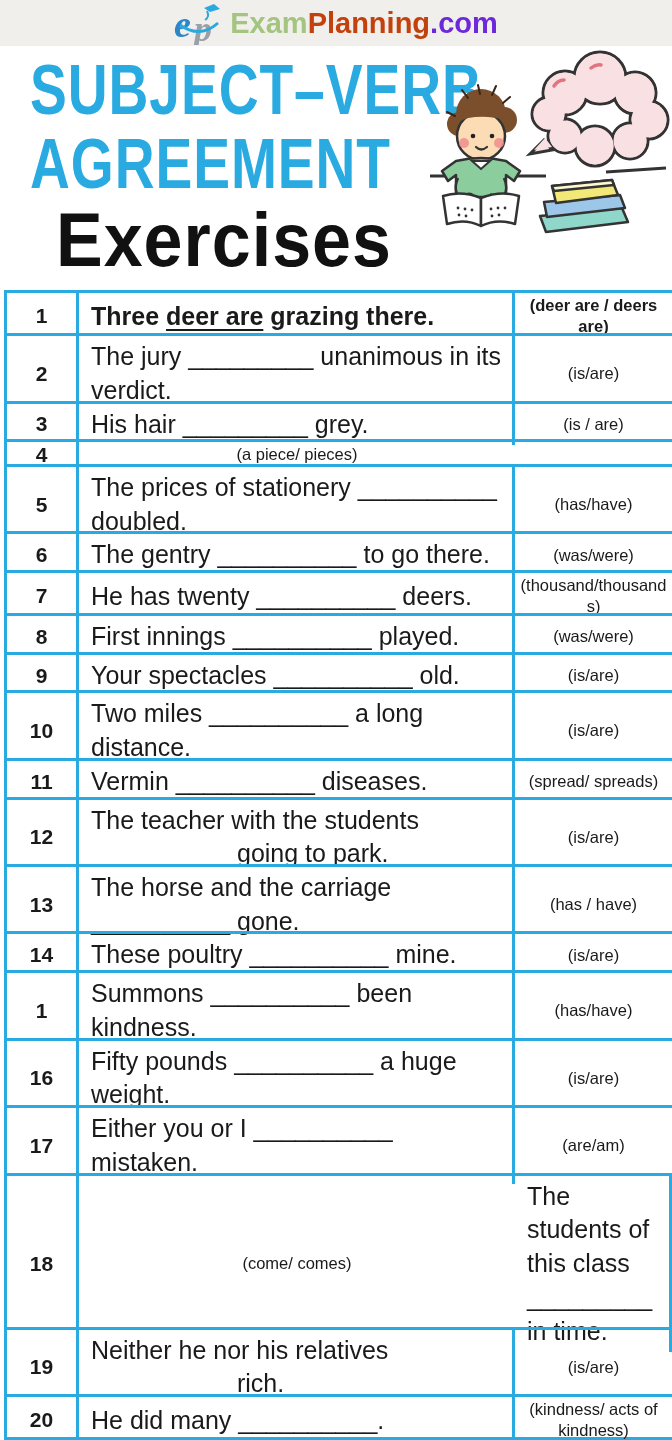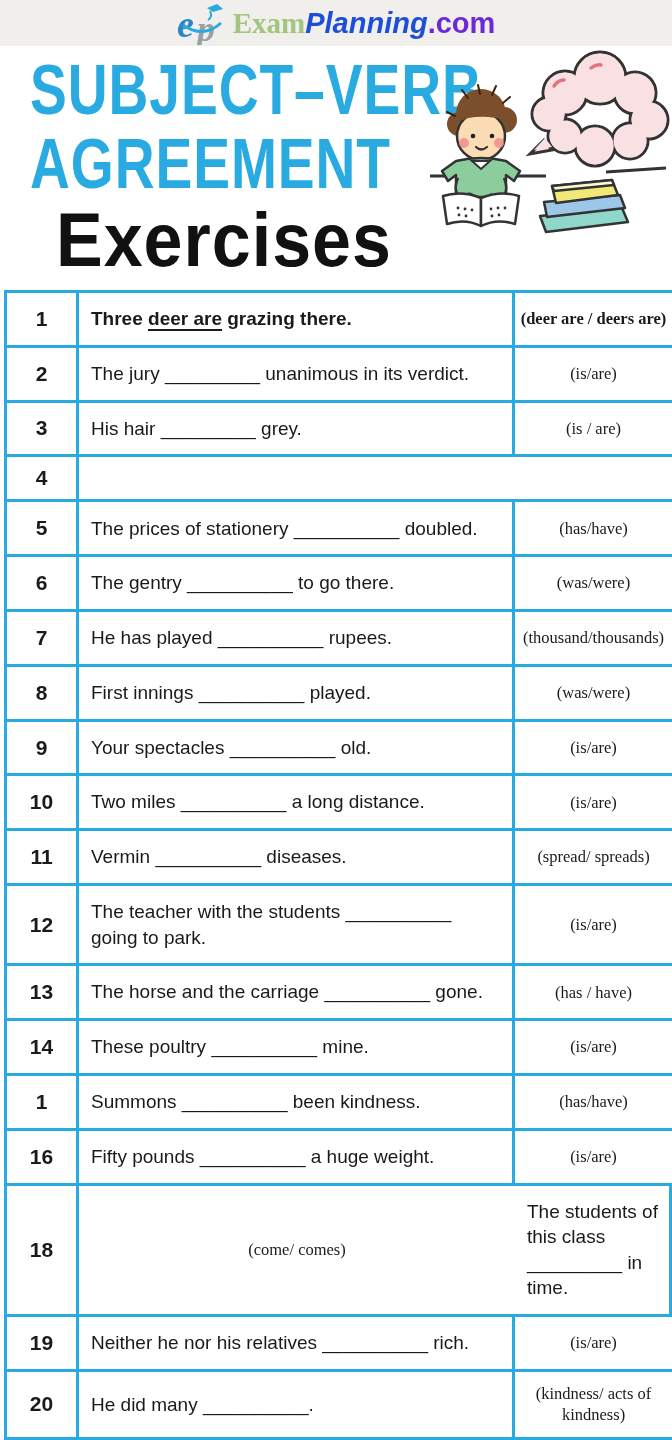--- a/index.html
+++ b/index.html
@@ -8,22 +8,22 @@
     background:#ffffff;font-family:"Liberation Sans",sans-serif;color:#1a1a1a;
   }
   
   .site-header{
     position:absolute;top:0;left:0;width:672px;height:46px;
     background:#f0efec;display:flex;align-items:center;justify-content:center;gap:2px;
   }
   .logo-wrap{display:flex;align-items:center;}
   .logo-svg{width:52px;height:44px;margin-right:4px;}
   .lg{font-size:29px;font-weight:700;letter-spacing:0;}
-  .lg-exam{color:#a3c57f;font-family:Liberation Serif, serif;}
-  .lg-plan{color:#1d4ed8;font-style:italic;}
+  .lg-exam{color:#a3c57f;}
+  .lg-plan{color:#c2410c;}
   .lg-com{color:#6d28d9;}
   
   .title-block{position:absolute;top:46px;left:0;width:672px;height:244px;}
   .t-line{
     position:absolute;left:30px;margin:0;color:#29abe2;
     font-weight:800;font-size:60px;line-height:1;white-space:nowrap;
     transform:scale(0.92,1.18);transform-origin:0 50%;letter-spacing:1px;
   }
   .t1{top:14px;}
   .t2{top:88px;}
@@ -43,28 +43,28 @@
     display:grid;grid-template-columns:72px 436px 1fr;
     border-top:3px solid #29abe2;flex:1 1 auto;min-height:0;
   }
   .row:first-child{border-top:none;}
   .cell{display:flex;align-items:center;box-sizing:border-box;}
   .c-num{
     justify-content:center;font-weight:700;font-size:21px;
     border-right:3px solid #29abe2;
   }
   .c-sen{
-    padding:4px 10px 4px 12px;font-size:19px;line-height:1.35;
+    padding:4px 10px 4px 12px;font-size:25px;line-height:1.35;
     border-right:3px solid #29abe2;display:block;
     display:flex;flex-wrap:wrap;align-content:center;
   }
   .c-sen > span{white-space:pre-wrap;}
   .c-ans{
     justify-content:center;text-align:center;font-size:16.5px;line-height:1.3;
-    padding:2px 4px;overflow-wrap:anywhere;word-break:break-word;font-family:Liberation Serif, serif;
+    padding:2px 4px;overflow-wrap:anywhere;word-break:break-word;
   }
   .bold{font-weight:700;}
   .u{text-decoration:underline;text-decoration-thickness:2px;text-underline-offset:4px;}
 </style>
 </head>
 <body>
 
 <div class="page">
 
   <header class="site-header">
@@ -193,37 +193,38 @@
     </div>
 
     <div class="row">
       <div class="cell c-num">3</div>
       <div class="cell c-sen">His hair _________  grey.</div>
       <div class="cell c-ans">(is / are)</div>
     </div>
 
     <div class="row">
       <div class="cell c-num">4</div>
+      <div class="cell c-ans">(a piece/ pieces)</div>
     </div>
 
     <div class="row">
       <div class="cell c-num">5</div>
       <div class="cell c-sen">The prices of stationery __________  doubled.</div>
       <div class="cell c-ans">(has/have)</div>
     </div>
 
     <div class="row">
       <div class="cell c-num">6</div>
       <div class="cell c-sen">The gentry __________  to go there.</div>
       <div class="cell c-ans">(was/were)</div>
     </div>
 
     <div class="row">
       <div class="cell c-num">7</div>
-      <div class="cell c-sen">He has played __________  rupees.</div>
+      <div class="cell c-sen">He has twenty __________  deers.</div>
       <div class="cell c-ans">(thousand/thousands)</div>
     </div>
 
     <div class="row">
       <div class="cell c-num">8</div>
       <div class="cell c-sen">First innings __________  played.</div>
       <div class="cell c-ans">(was/were)</div>
     </div>
 
     <div class="row">
@@ -267,20 +268,25 @@
       <div class="cell c-sen">Summons __________  been kindness.</div>
       <div class="cell c-ans">(has/have)</div>
     </div>
 
     <div class="row">
       <div class="cell c-num">16</div>
       <div class="cell c-sen">Fifty pounds __________  a huge weight.</div>
       <div class="cell c-ans">(is/are)</div>
     </div>
 
+    <div class="row">
+      <div class="cell c-num">17</div>
+      <div class="cell c-sen">Either you or I __________  mistaken.</div>
+      <div class="cell c-ans">(are/am)</div>
+    </div>
 
     <div class="row">
       <div class="cell c-num">18</div>
       <div class="cell c-ans">(come/ comes)</div>
       <div class="cell c-sen">The students of this class _________  in time.</div>
     </div>
 
     <div class="row">
       <div class="cell c-num">19</div>
       <div class="cell c-sen">Neither he nor his relatives __________  rich.</div>

